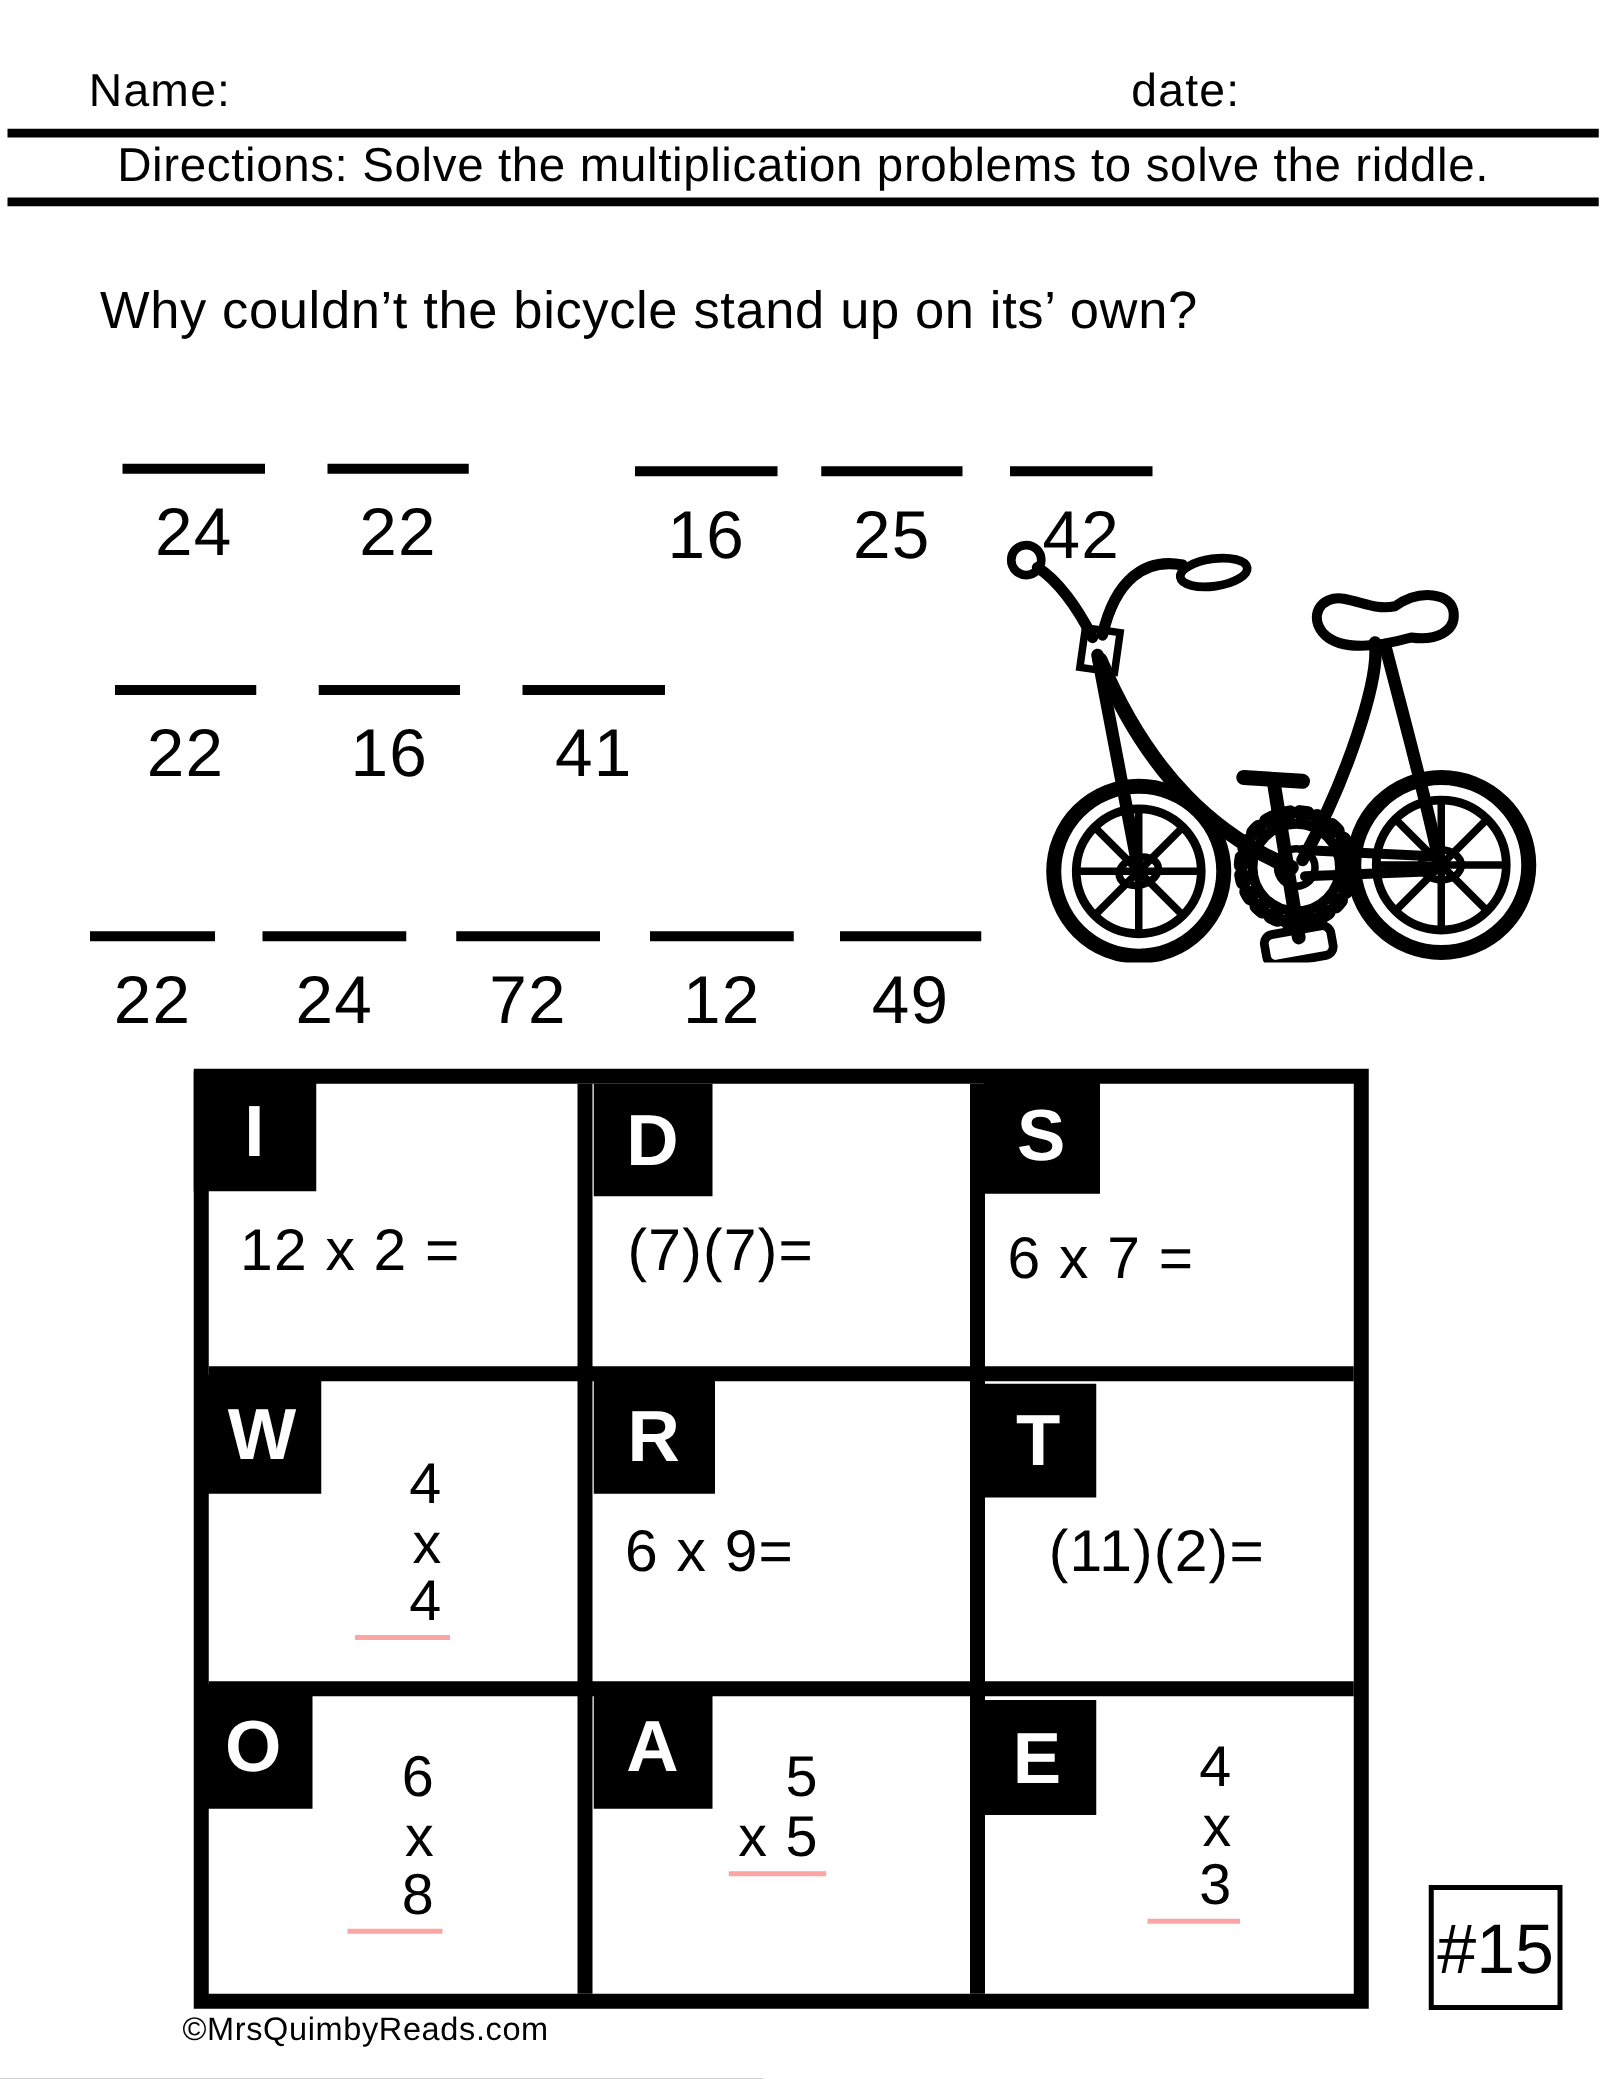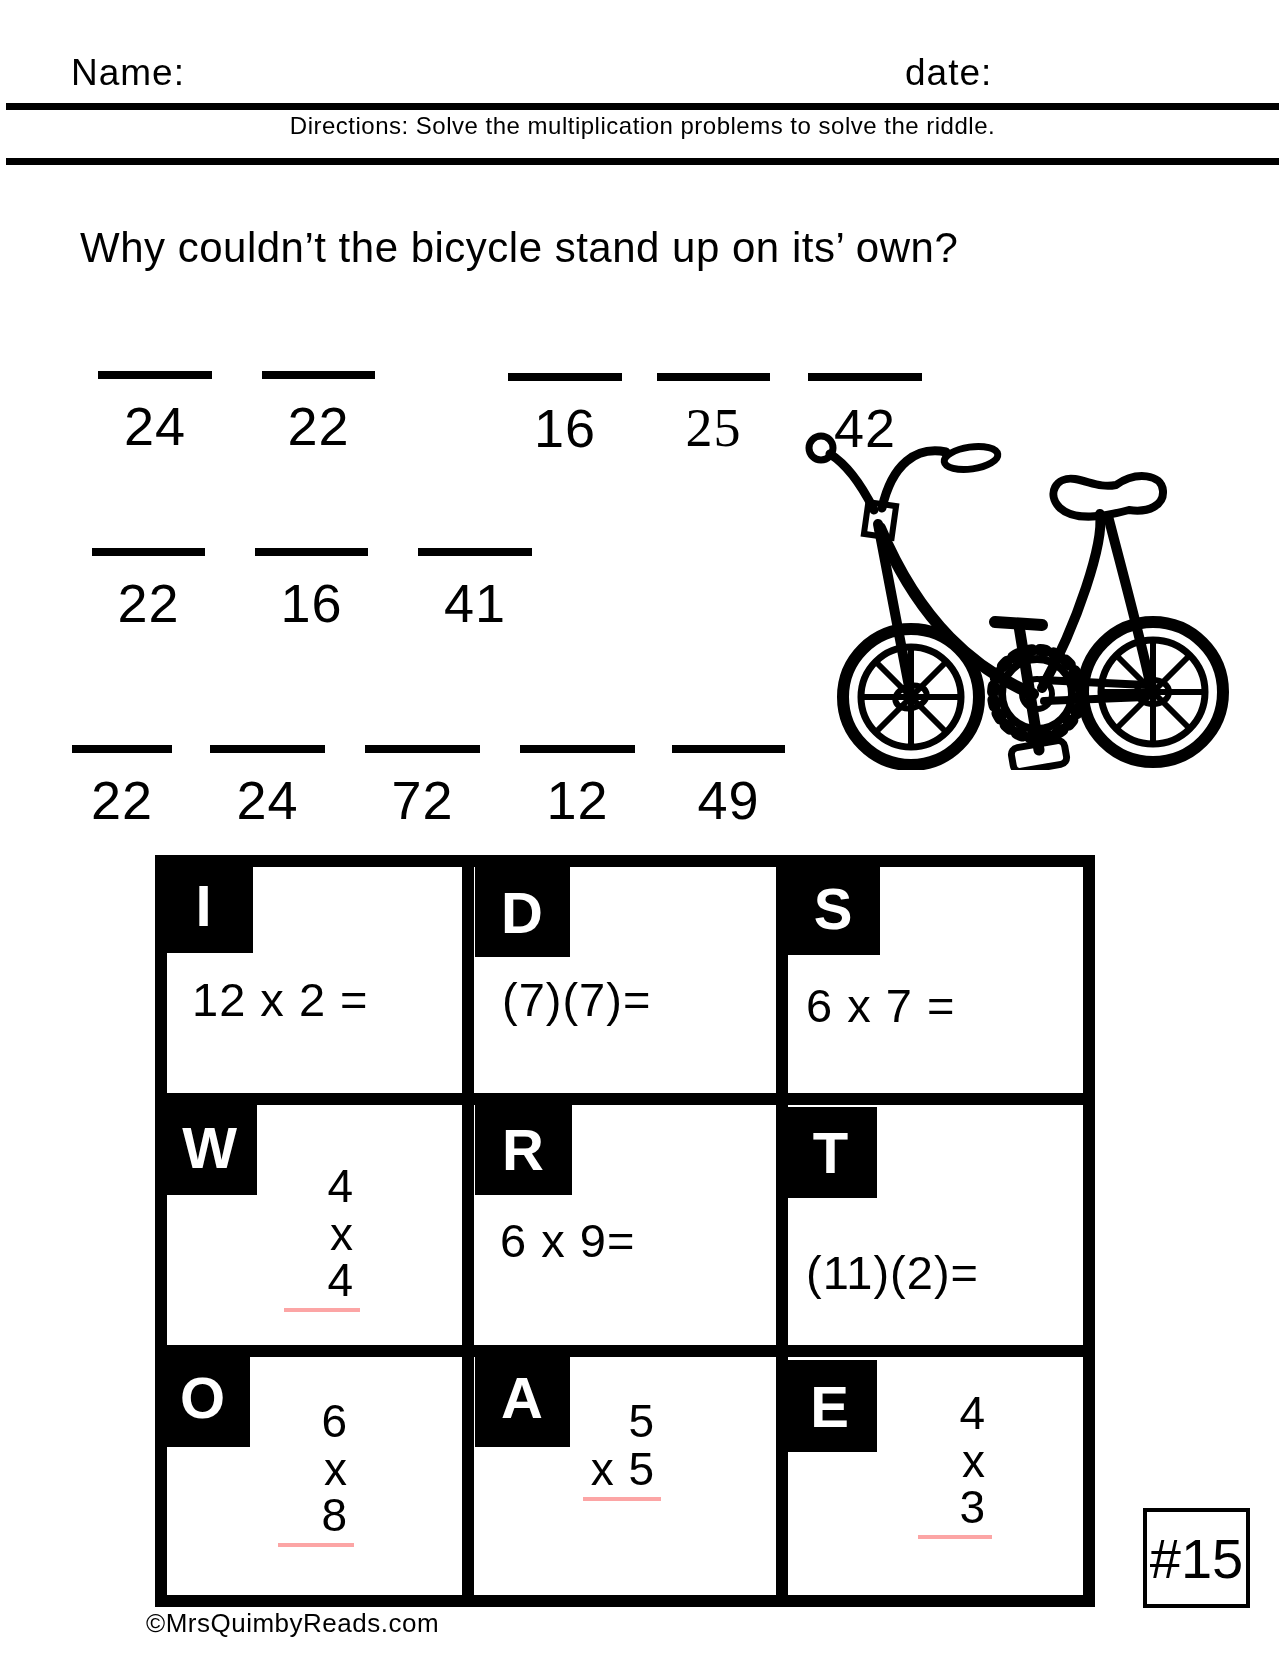--- a/index.html
+++ b/index.html
@@ -4,21 +4,21 @@
 <style>
   html,body{margin:0;padding:0;background:#888;}
   #page{
     position:relative;width:1285px;height:1663px;background:#fff;
     margin:0 auto;overflow:hidden;color:#000;
     font-family:"Liberation Sans","DejaVu Sans",sans-serif;
   }
   .abs{position:absolute;}
   .rule{position:absolute;left:6px;width:1273px;background:#000;}
   .hlabel{position:absolute;font-size:37px;letter-spacing:1px;}
-  .directions{position:absolute;left:0;right:0;top:112px;text-align:center;font-size:24px;letter-spacing:0.5px;}
+  .directions{position:absolute;left:0;right:0;top:112px;text-align:center;font-size:38px;letter-spacing:0.5px;}
   .title{position:absolute;left:80px;top:224px;font-size:42px;letter-spacing:0.5px;white-space:nowrap;}
   .blank{position:absolute;border-top:8px solid #000;text-align:center;font-size:54px;padding-top:16px;letter-spacing:1px;}
   .grid-frame{position:absolute;left:155px;top:855px;width:940px;height:752px;border:12px solid #000;box-sizing:border-box;}
   .gridline{position:absolute;background:#000;}
   .letterbox{position:absolute;background:#000;color:#fff;display:flex;align-items:center;justify-content:center;font-size:58px;font-weight:bold;letter-spacing:1px;}
   .problem{position:absolute;font-size:47px;white-space:nowrap;letter-spacing:1px;}
   .vstack{position:absolute;font-size:46px;line-height:46px;text-align:right;letter-spacing:1px;}
   .vstack .vt{padding-right:6px;}
   .vstack .vb{border-bottom:4px solid #fca5a5;padding:2px 6px 5px 6px;}
   .badge{position:absolute;left:1143px;top:1508px;width:107px;height:100px;border:4px solid #000;box-sizing:border-box;display:flex;align-items:center;justify-content:center;font-size:56px;}
@@ -34,21 +34,21 @@
   <div class="hlabel" style="left:878px;top:52px;margin-left:27px;">date:</div>
   <div class="rule" style="top:103px;height:7px;"></div>
   <div class="directions">Directions: Solve the multiplication problems to solve the riddle.</div>
   <div class="rule" style="top:158px;height:7px;"></div>
 
   <div class="title">Why couldn’t the bicycle stand up on its’ own?</div>
 
   <div class="blank" style="left:98px;top:371px;width:114px;"><span>24</span></div>
   <div class="blank" style="left:262px;top:371px;width:113px;"><span>22</span></div>
   <div class="blank" style="left:508px;top:373px;width:114px;"><span>16</span></div>
-  <div class="blank" style="left:657px;top:373px;width:113px;font-family:Liberation Serif, serif;"><span>25</span></div>
+  <div class="blank" style="left:657px;top:373px;width:113px;"><span>25</span></div>
   <div class="blank" style="left:808px;top:373px;width:114px;"><span>42</span></div>
 
   <div class="blank" style="left:92px;top:548px;width:113px;"><span>22</span></div>
   <div class="blank" style="left:255px;top:548px;width:113px;"><span>16</span></div>
   <div class="blank" style="left:418px;top:548px;width:114px;"><span>41</span></div>
 
   <div class="blank" style="left:72px;top:745px;width:100px;"><span>22</span></div>
   <div class="blank" style="left:210px;top:745px;width:115px;"><span>24</span></div>
   <div class="blank" style="left:365px;top:745px;width:115px;"><span>72</span></div>
   <div class="blank" style="left:520px;top:745px;width:115px;"><span>12</span></div>
@@ -132,21 +132,21 @@
       <span>A</span>
     </div>
   <div class="letterbox" style="left:783px;top:1360px;width:94px;height:92px;">
       <span>E</span>
     </div>
 
   <div class="problem" style="left:192px;top:972px;">12 x 2 =</div>
   <div class="problem" style="left:502px;top:972px;">(7)(7)=</div>
   <div class="problem" style="left:806px;top:978px;">6 x 7 =</div>
   <div class="problem" style="left:500px;top:1213px;">6 x 9=</div>
-  <div class="problem" style="left:806px;top:1213px;margin-top:32px;">(11)(2)=</div>
+  <div class="problem" style="left:839px;top:1213px;">(11)(2)=</div>
 
   <div class="vstack" style="left:284px;top:1163px;width:76px;">
     <div class="vt">4</div>
     <div class="vb">x 4</div>
   </div>
   <div class="vstack" style="left:278px;top:1398px;width:76px;">
     <div class="vt">6</div>
     <div class="vb">x 8</div>
   </div>
   <div class="vstack" style="left:583px;top:1398px;width:78px;">

